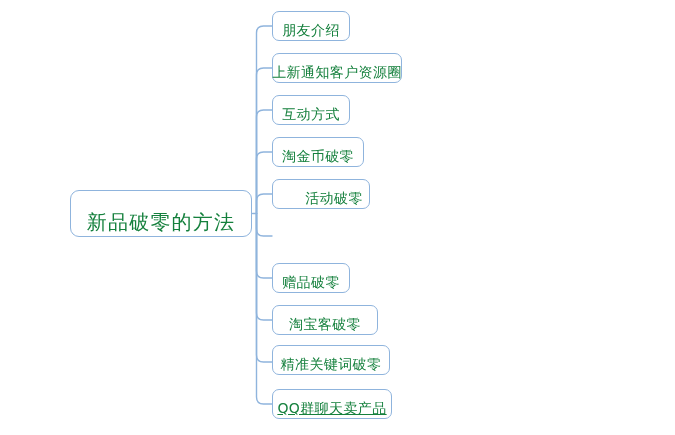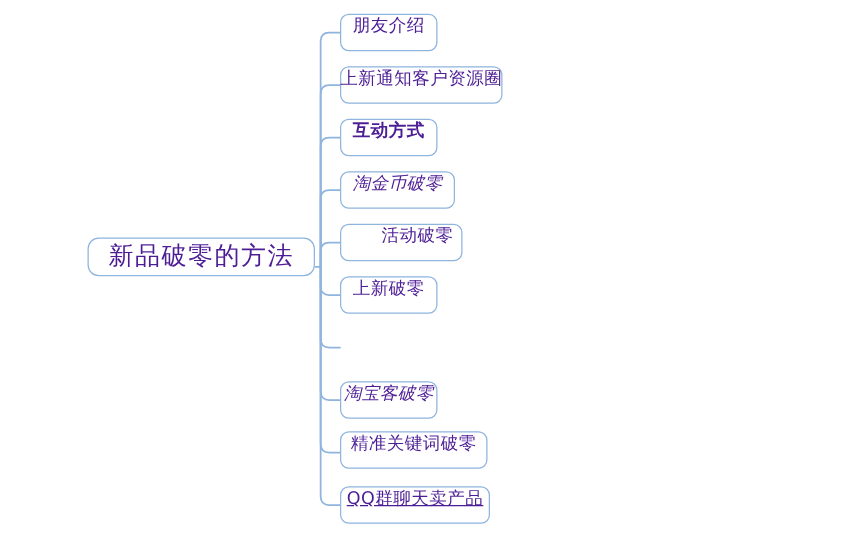--- a/index.html
+++ b/index.html
@@ -24,32 +24,32 @@
     width: 675px;
     height: 435px;
     pointer-events: none;
   }
   .node {
     position: absolute;
     box-sizing: border-box;
     background: #ffffff;
     border: 1px solid #8fb4dd;
     border-radius: 7px;
-    color: #4c1d95;
+    color: #15803d;
     display: flex;
-    align-items: flex-start;
+    align-items: flex-end;
     justify-content: center;
     white-space: nowrap;
     letter-spacing: 0.4px;
   }
   .node-root {
     left: 70px;
     top: 190px;
     width: 182px;
-    height: 31px;
+    height: 47px;
     border-radius: 9px;
     font-size: 20px;
     letter-spacing: 1.2px;
   }
   .node-branch {
     height: 30px;
     font-size: 14px;
     left: 272px;
   }
 </style>
@@ -79,33 +79,33 @@
   <div class="node node-root">
     <span>新品破零的方法</span>
   </div>
 
   <div class="node node-branch" style="top:11px;  width:78px;">
       <span>朋友介绍</span>
     </div>
   <div class="node node-branch" style="top:53px;  width:130px;">
       <span>上新通知客户资源圈</span>
     </div>
-  <div class="node node-branch" style="top:95px;  width:78px;font-weight:bold;">
+  <div class="node node-branch" style="top:95px;  width:78px;">
       <span>互动方式</span>
     </div>
-  <div class="node node-branch" style="top:137px; width:92px;font-style:italic;">
+  <div class="node node-branch" style="top:137px; width:92px;">
       <span>淘金币破零</span>
     </div>
   <div class="node node-branch" style="top:179px; width:98px;padding-left:26px;">
       <span>活动破零</span>
     </div>
-  <div class="node node-branch" style="top:221px; width:78px;">
-      <span>上新破零</span>
+  <div class="node node-branch" style="top:263px; width:78px;">
+      <span>赠品破零</span>
     </div>
-  <div class="node node-branch" style="top:305px; width:78px;font-style:italic;">
+  <div class="node node-branch" style="top:305px; width:106px;">
       <span>淘宝客破零</span>
     </div>
   <div class="node node-branch" style="top:345px; width:118px;">
       <span>精准关键词破零</span>
     </div>
   <div class="node node-branch" style="top:389px; width:120px;text-decoration:underline;">
       <span>QQ群聊天卖产品</span>
     </div>
 
 </div>

